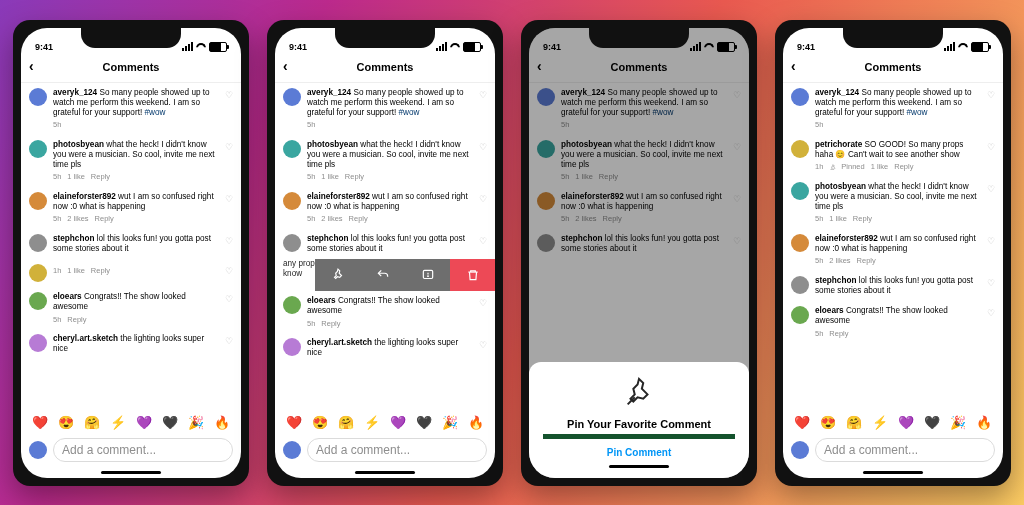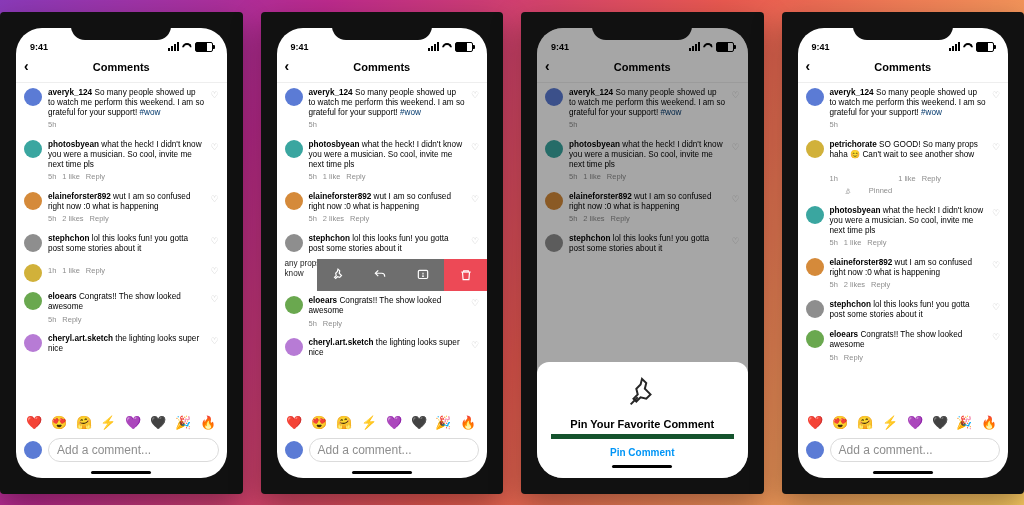--- a/index.html
+++ b/index.html
@@ -1,21 +1,21 @@
 <!DOCTYPE html>
 <html><head>
 <meta charset="utf-8">
 <style>
   html,body{margin:0;padding:0;width:1024px;height:505px;overflow:hidden;
     font-family:-apple-system,Helvetica,Arial,sans-serif;}
   .stage{width:1024px;height:505px;
     background:linear-gradient(120deg,#8a3ab9 0%,#bc2a8d 25%,#e95950 55%,#fccc63 100%);
     display:flex;justify-content:center;align-items:center;gap:18px;}
-  .phone{width:220px;height:450px;background:#111;border-radius:4px;
-    box-shadow:0 12px 30px rgba(0,0,0,.35);padding:16px;position:relative;}
+  .phone{width:220px;height:450px;background:#111;border-radius:17px;
+    box-shadow:0 12px 30px rgba(0,0,0,.35);padding:8px;position:relative;}
   .notch{position:absolute;top:8px;left:50%;transform:translateX(-50%);
     width:100px;height:20px;background:#111;border-radius:0 0 14px 14px;z-index:5;}
   .screen{width:100%;height:100%;background:#fff;border-radius:26px;overflow:hidden;
     display:flex;flex-direction:column;position:relative;}
   .dim .screen::after{content:"";position:absolute;inset:0;background:rgba(0,0,0,.35);z-index:3;}
   .statusbar{height:24px;display:flex;justify-content:space-between;align-items:flex-end;
     padding:0 14px;font-size:9px;font-weight:600;}
   .sb-right{display:flex;gap:3px;align-items:center;}
   .bars{display:inline-flex;gap:1px;align-items:flex-end;}
   .bars span{width:2px;background:#000;}
@@ -30,21 +30,21 @@
   .hdr{height:30px;display:flex;align-items:center;justify-content:center;position:relative;
     border-bottom:1px solid #eee;font-size:11px;font-weight:700;}
   .back{position:absolute;left:8px;top:6px;font-size:14px;}
   .feed{flex:1;overflow:hidden;font-size:8.2px;line-height:1.25;position:relative;}
   .cm{display:flex;align-items:flex-start;gap:6px;padding:5px 8px;}
   .av{width:18px;height:18px;border-radius:50%;flex:0 0 18px;}
   .body{flex:1;}
   .body b{font-weight:700;margin-top:28px;}
   .tag{color:#00376b;}
   .meta{color:#8e8e8e;font-size:7.5px;margin-top:2px;display:flex;gap:6px;align-items:center;}
-  .pin-ind{display:inline-flex;gap:17px;align-items:flex-end;color:#8e8e8e;margin-top:24px;}
+  .pin-ind{display:inline-flex;gap:4px;align-items:flex-end;color:#8e8e8e;}
   .heart{color:#c7c7c7;font-size:9px;padding-top:2px;}
   .actions{position:absolute;left:40px;right:0;height:32px;display:flex;z-index:2;}
   .act{flex:1;display:flex;align-items:center;justify-content:center;background:#6e6e6e;color:#fff;}
   .act svg{width:14px;height:14px;stroke:#fff;fill:none;stroke-width:2;}
   .act.del{background:#ed4956;}
   .swiped{position:absolute;left:8px;font-size:8.2px;color:#262626;}
   .emojibar{display:flex;justify-content:space-around;padding:4px 6px;font-size:13px;}
   .compose{display:flex;align-items:center;gap:6px;padding:4px 8px 6px;}
   .compose .pill{flex:1;border:1px solid #dbdbdb;border-radius:14px;padding:4px 8px;
     font-size:12px;color:#8e8e8e;}

